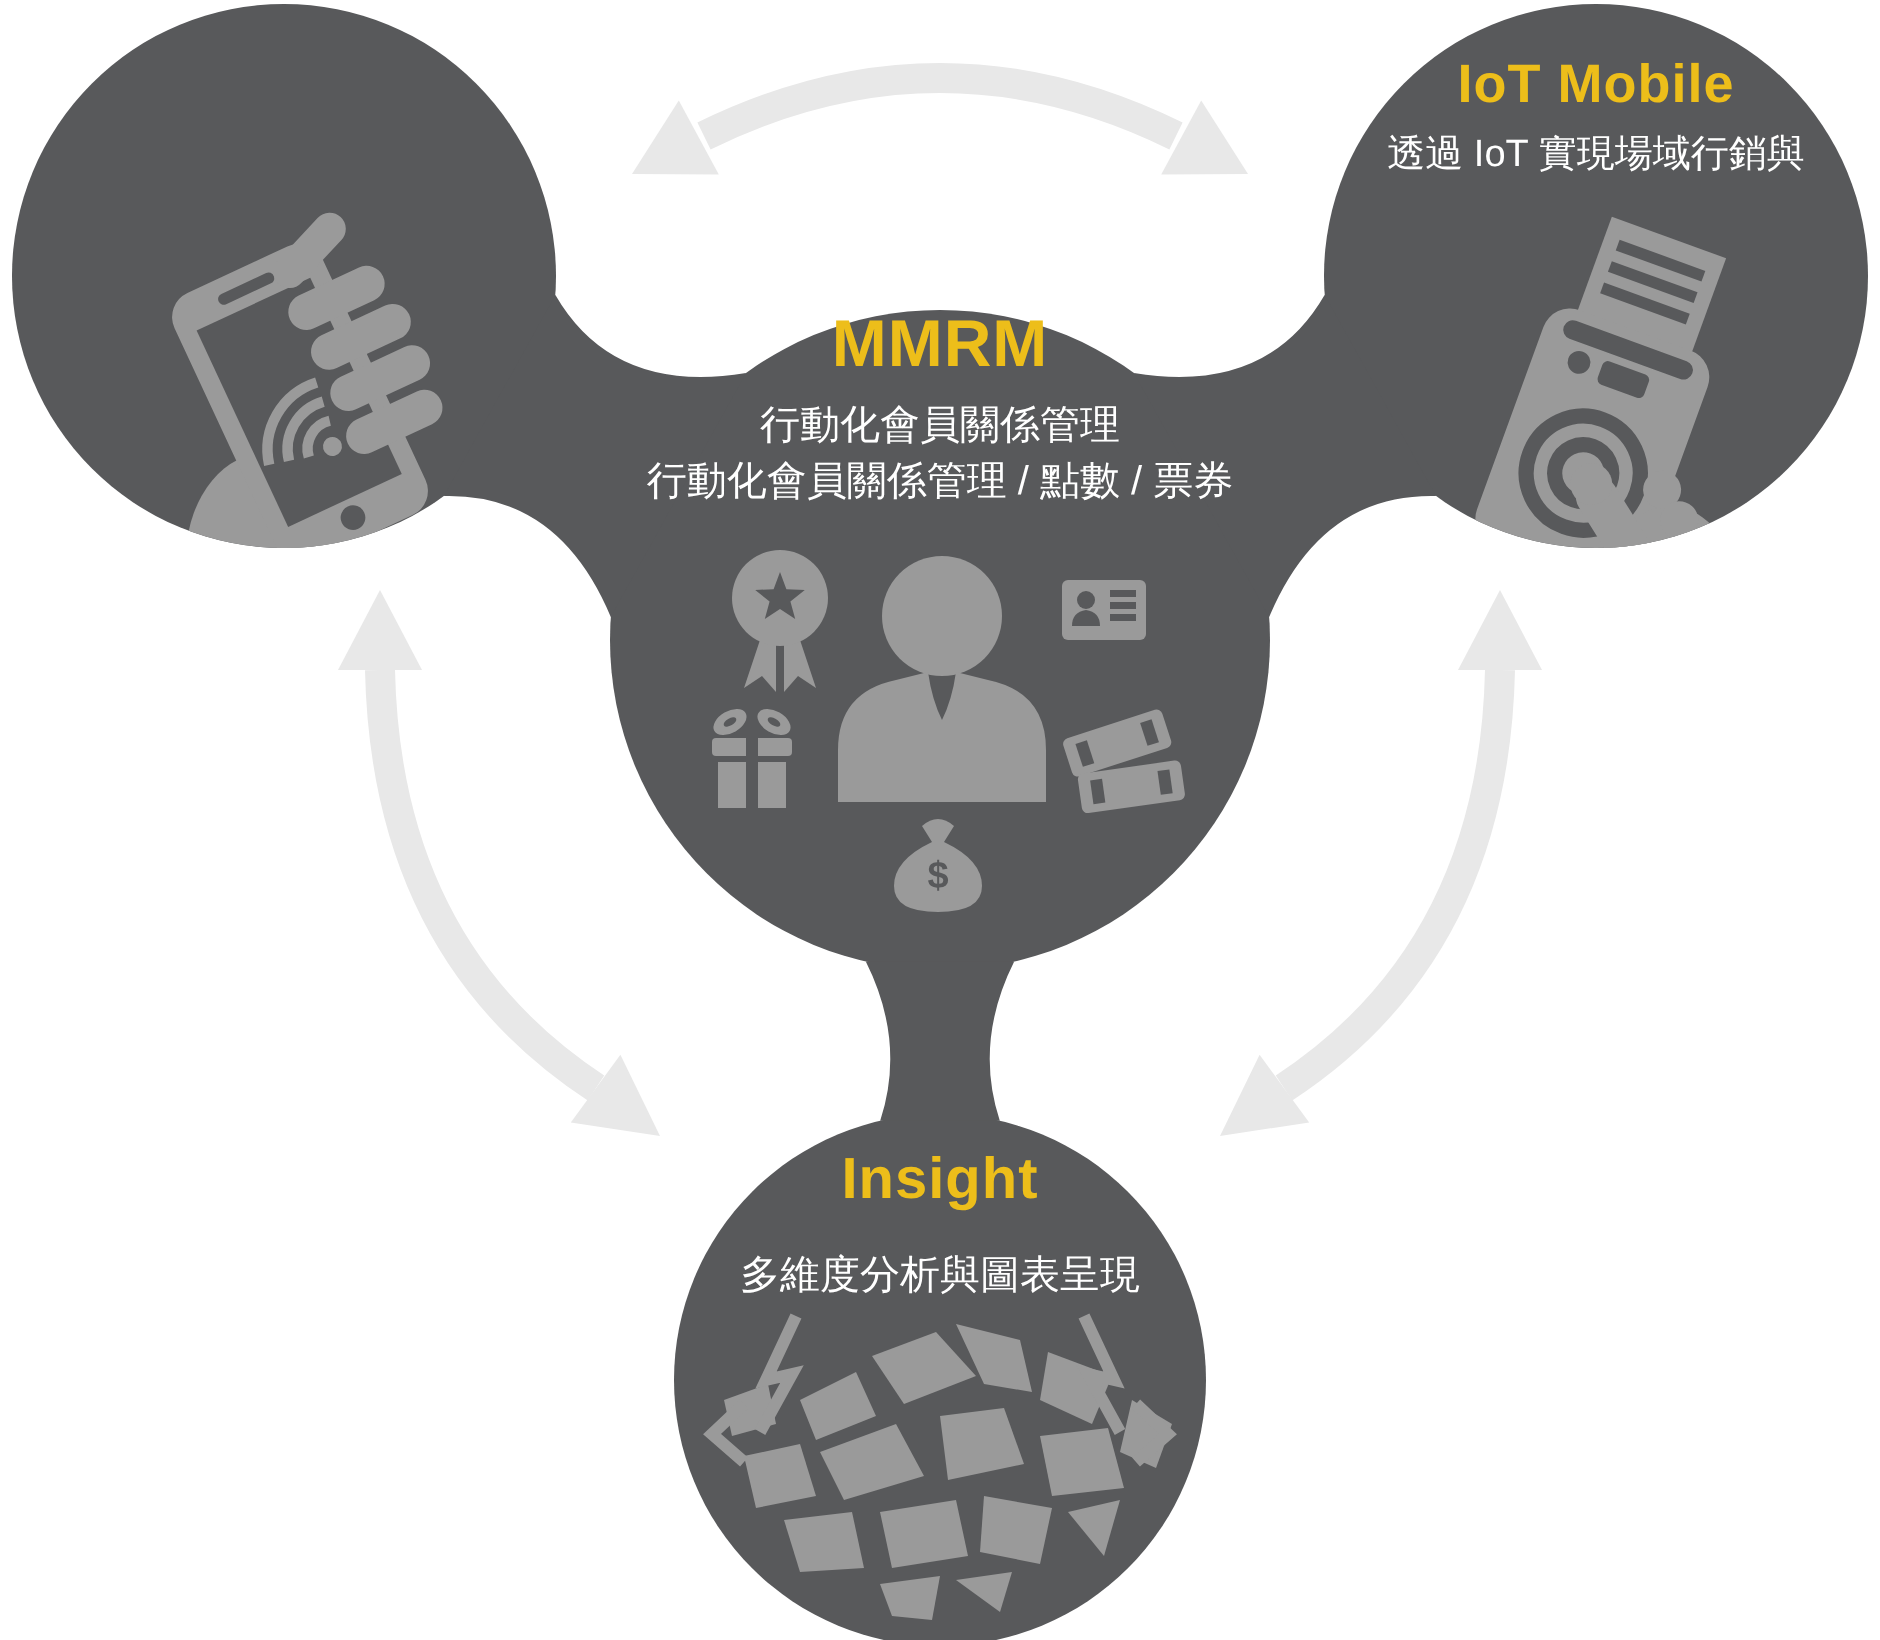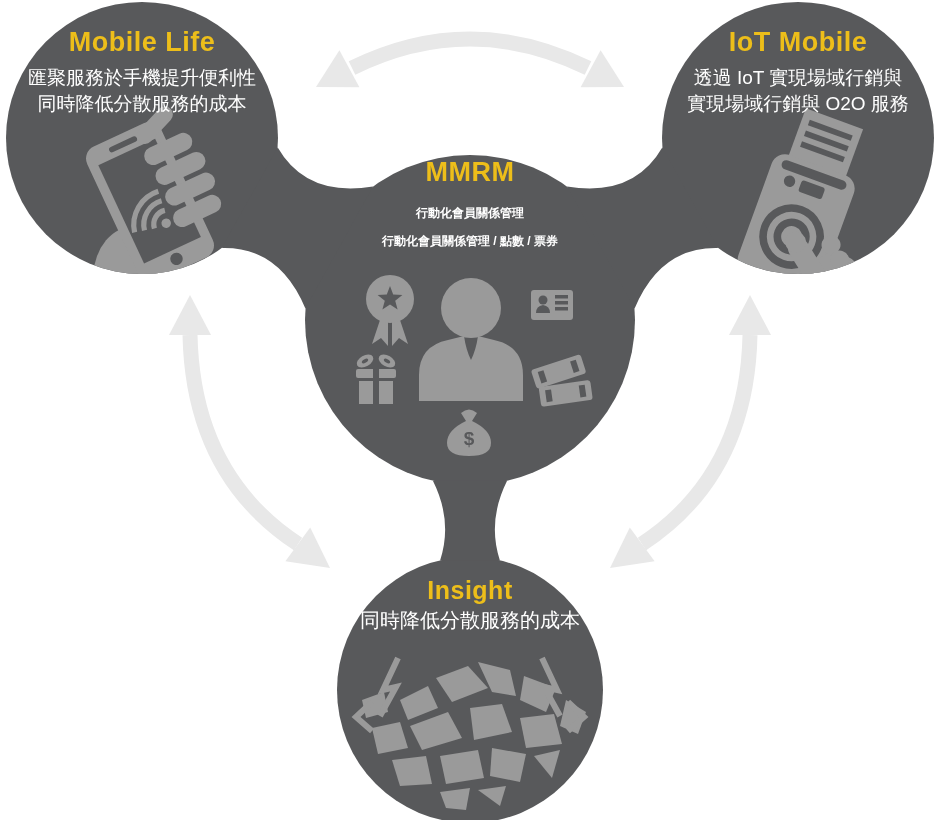--- a/index.html
+++ b/index.html
@@ -18,24 +18,24 @@
   .a-fill{fill:var(--arrow)}
   .a-stroke{stroke:var(--arrow);fill:none}
   .node-text{position:absolute;text-align:center;z-index:2;}
   .node-title{font-weight:bold;color:var(--accent);letter-spacing:.5px;}
   .node-desc{color:var(--text);}
   .ml-text,.iot-text{top:26px;width:280px;}
   .ml-text{left:2px} .iot-text{left:658px}
   .ml-text .node-title,.iot-text .node-title{font-size:27px;line-height:32px;margin-bottom:7px;}
   .ml-text .node-desc,.iot-text .node-desc{font-size:19px;line-height:26px;}
   .mmrm-text{left:290px;top:154px;width:360px;}
-  .mmrm-text .node-title{font-size:27px;line-height:36px;margin-bottom:9px;}
-  .mmrm-text .node-desc{font-size:12px;line-height:28px;font-weight:bold;}
+  .mmrm-text .node-title{font-size:33px;line-height:36px;margin-bottom:9px;}
+  .mmrm-text .node-desc{font-size:20px;line-height:28px;}
   .insight-text{left:310px;top:574px;width:320px;}
-  .insight-text .node-title{font-size:25px;line-height:33px;margin-bottom:0;}
+  .insight-text .node-title{font-size:29px;line-height:33px;margin-bottom:18px;}
   .insight-text .node-desc{font-size:20px;line-height:27px;}
   .money-symbol{position:absolute;left:458px;top:428px;width:22px;text-align:center;
     font-size:19px;font-weight:bold;color:var(--circle);z-index:3;}
 </style>
 </head>
 <body>
 
 <div class="stage">
 
   <svg class="layer" width="940" height="820" viewBox="0 0 940 820">
@@ -183,45 +183,37 @@
       <polygon class="i-fill" points="362,700 384,692 388,712 366,718"></polygon>
       <g>
         <polyline class="i-stroke" stroke-width="6" points="398,658 383,690 396,687 380,716"></polyline>
         <polyline class="i-stroke" stroke-width="6" points="372,702 356,717 372,731"></polyline>
         <polyline class="i-stroke" stroke-width="6" points="542,658 557,690 544,687 560,716"></polyline>
         <polyline class="i-stroke" stroke-width="6" points="568,702 584,717 568,731"></polyline>
       </g>
     </g>
   </svg>
 
-  <div class="node-text ml-text">
-    <div class="node-title">Mobile Life</div>
-    <div class="node-desc">
-      <div>匯聚服務於手機提升便利性</div>
-      <div>同時降低分散服務的成本</div>
-    </div>
-  </div>
 
   <div class="node-text iot-text">
     <div class="node-title">IoT Mobile</div>
     <div class="node-desc">
       <div>透過 IoT 實現場域行銷與</div>
-      <div>實現場域行銷與 O2O 服務</div>
     </div>
   </div>
 
   <div class="node-text mmrm-text">
     <div class="node-title">MMRM</div>
     <div class="node-desc">
       <div>行動化會員關係管理</div>
       <div>行動化會員關係管理 / 點數 / 票券</div>
     </div>
   </div>
 
   <div class="node-text insight-text">
     <div class="node-title">Insight</div>
     <div class="node-desc">
-      <div>同時降低分散服務的成本</div>
+      <div>多維度分析與圖表呈現</div>
     </div>
   </div>
 
   <span class="money-symbol">$</span>
 </div>
 
 </body></html>

